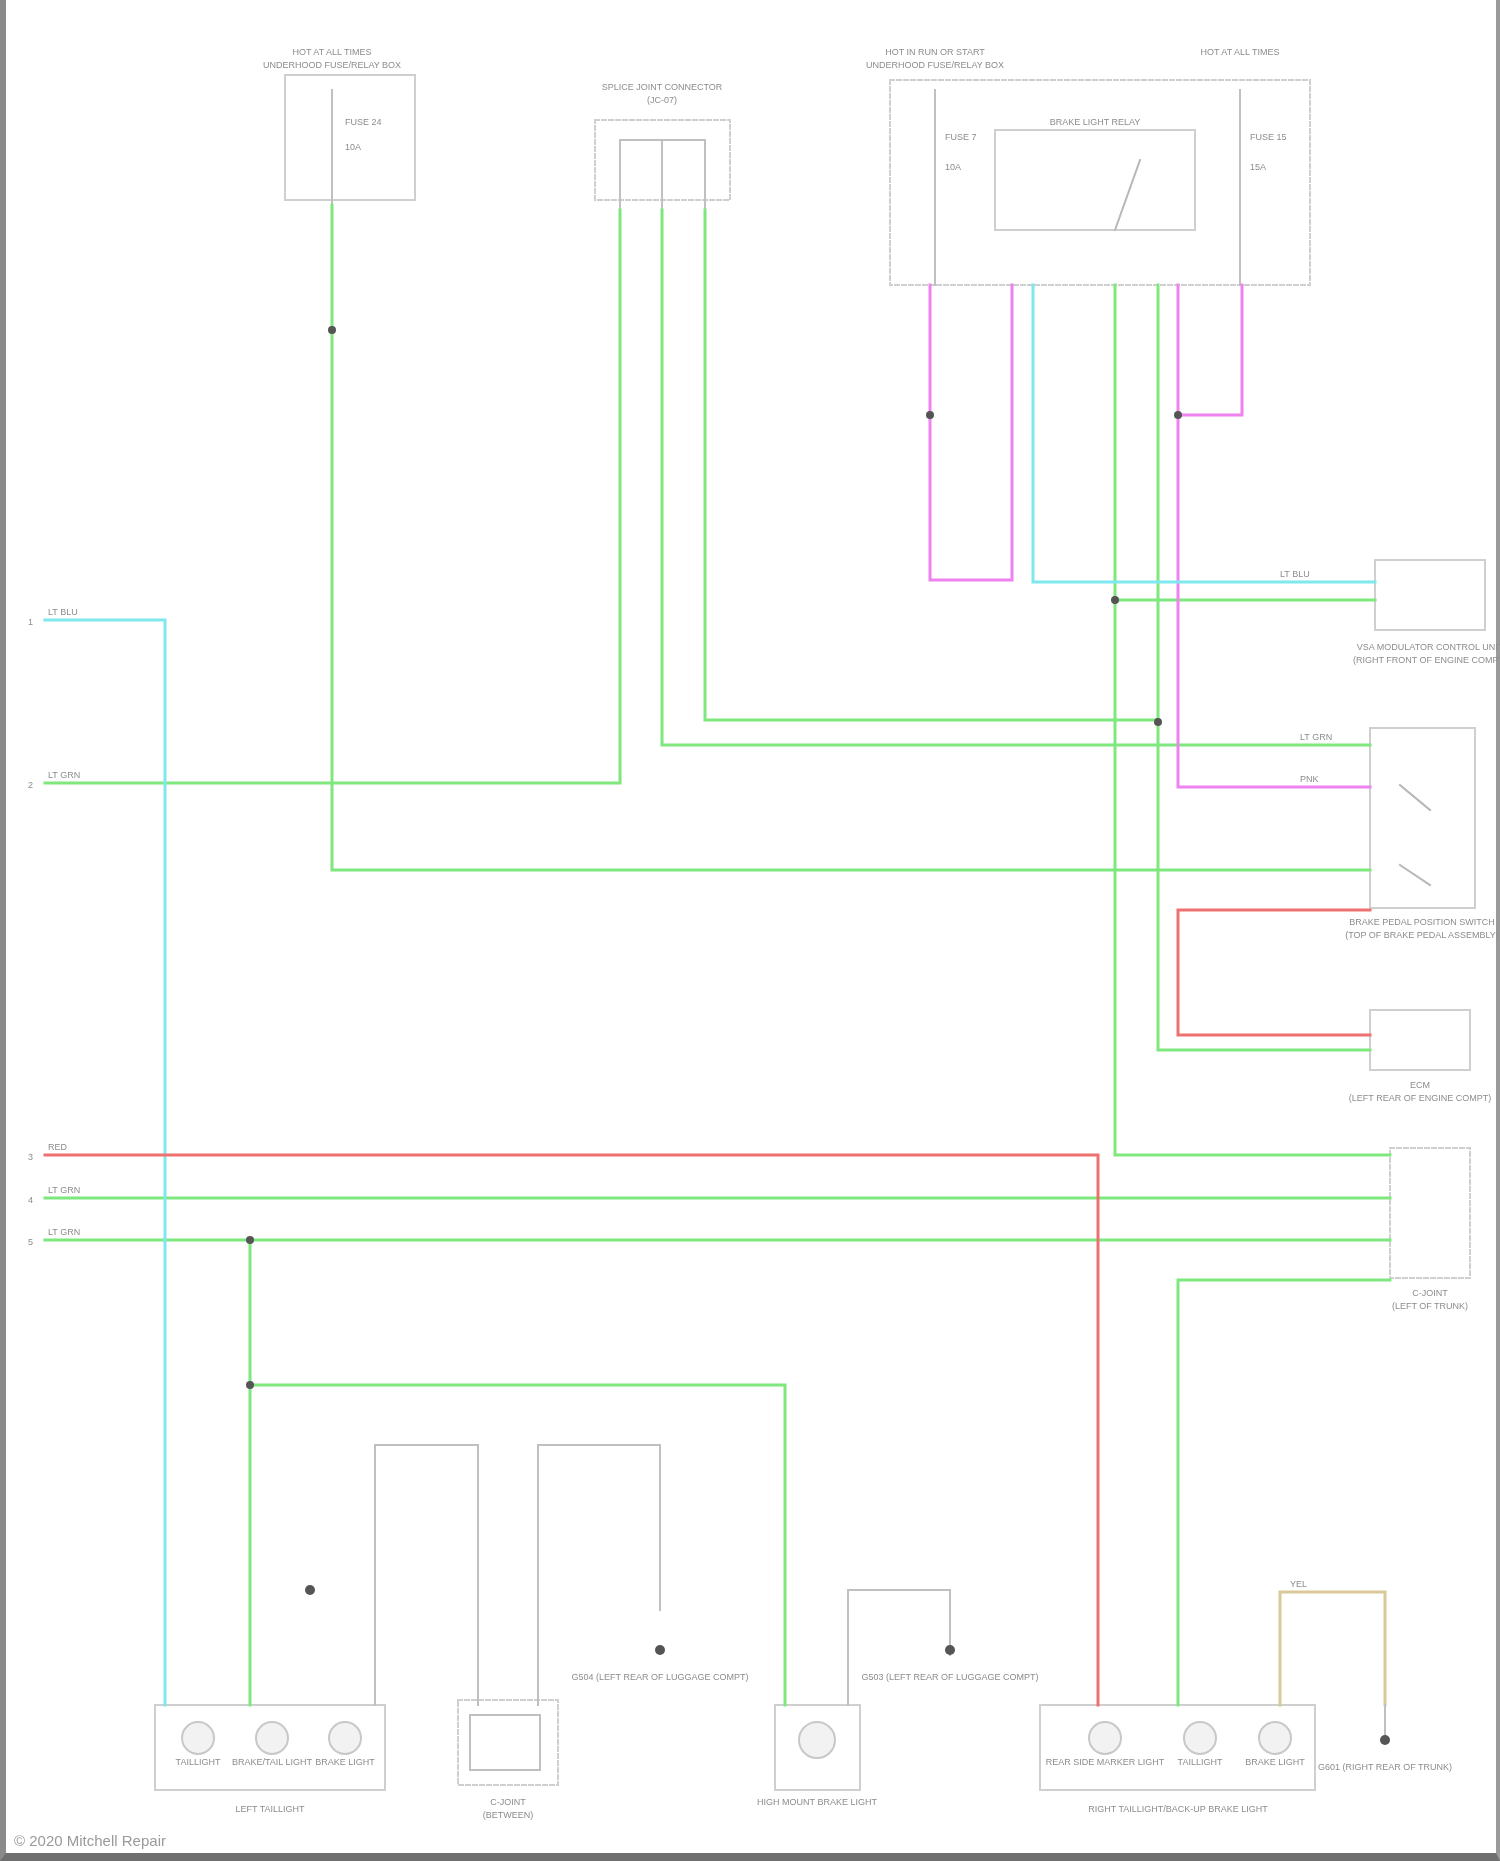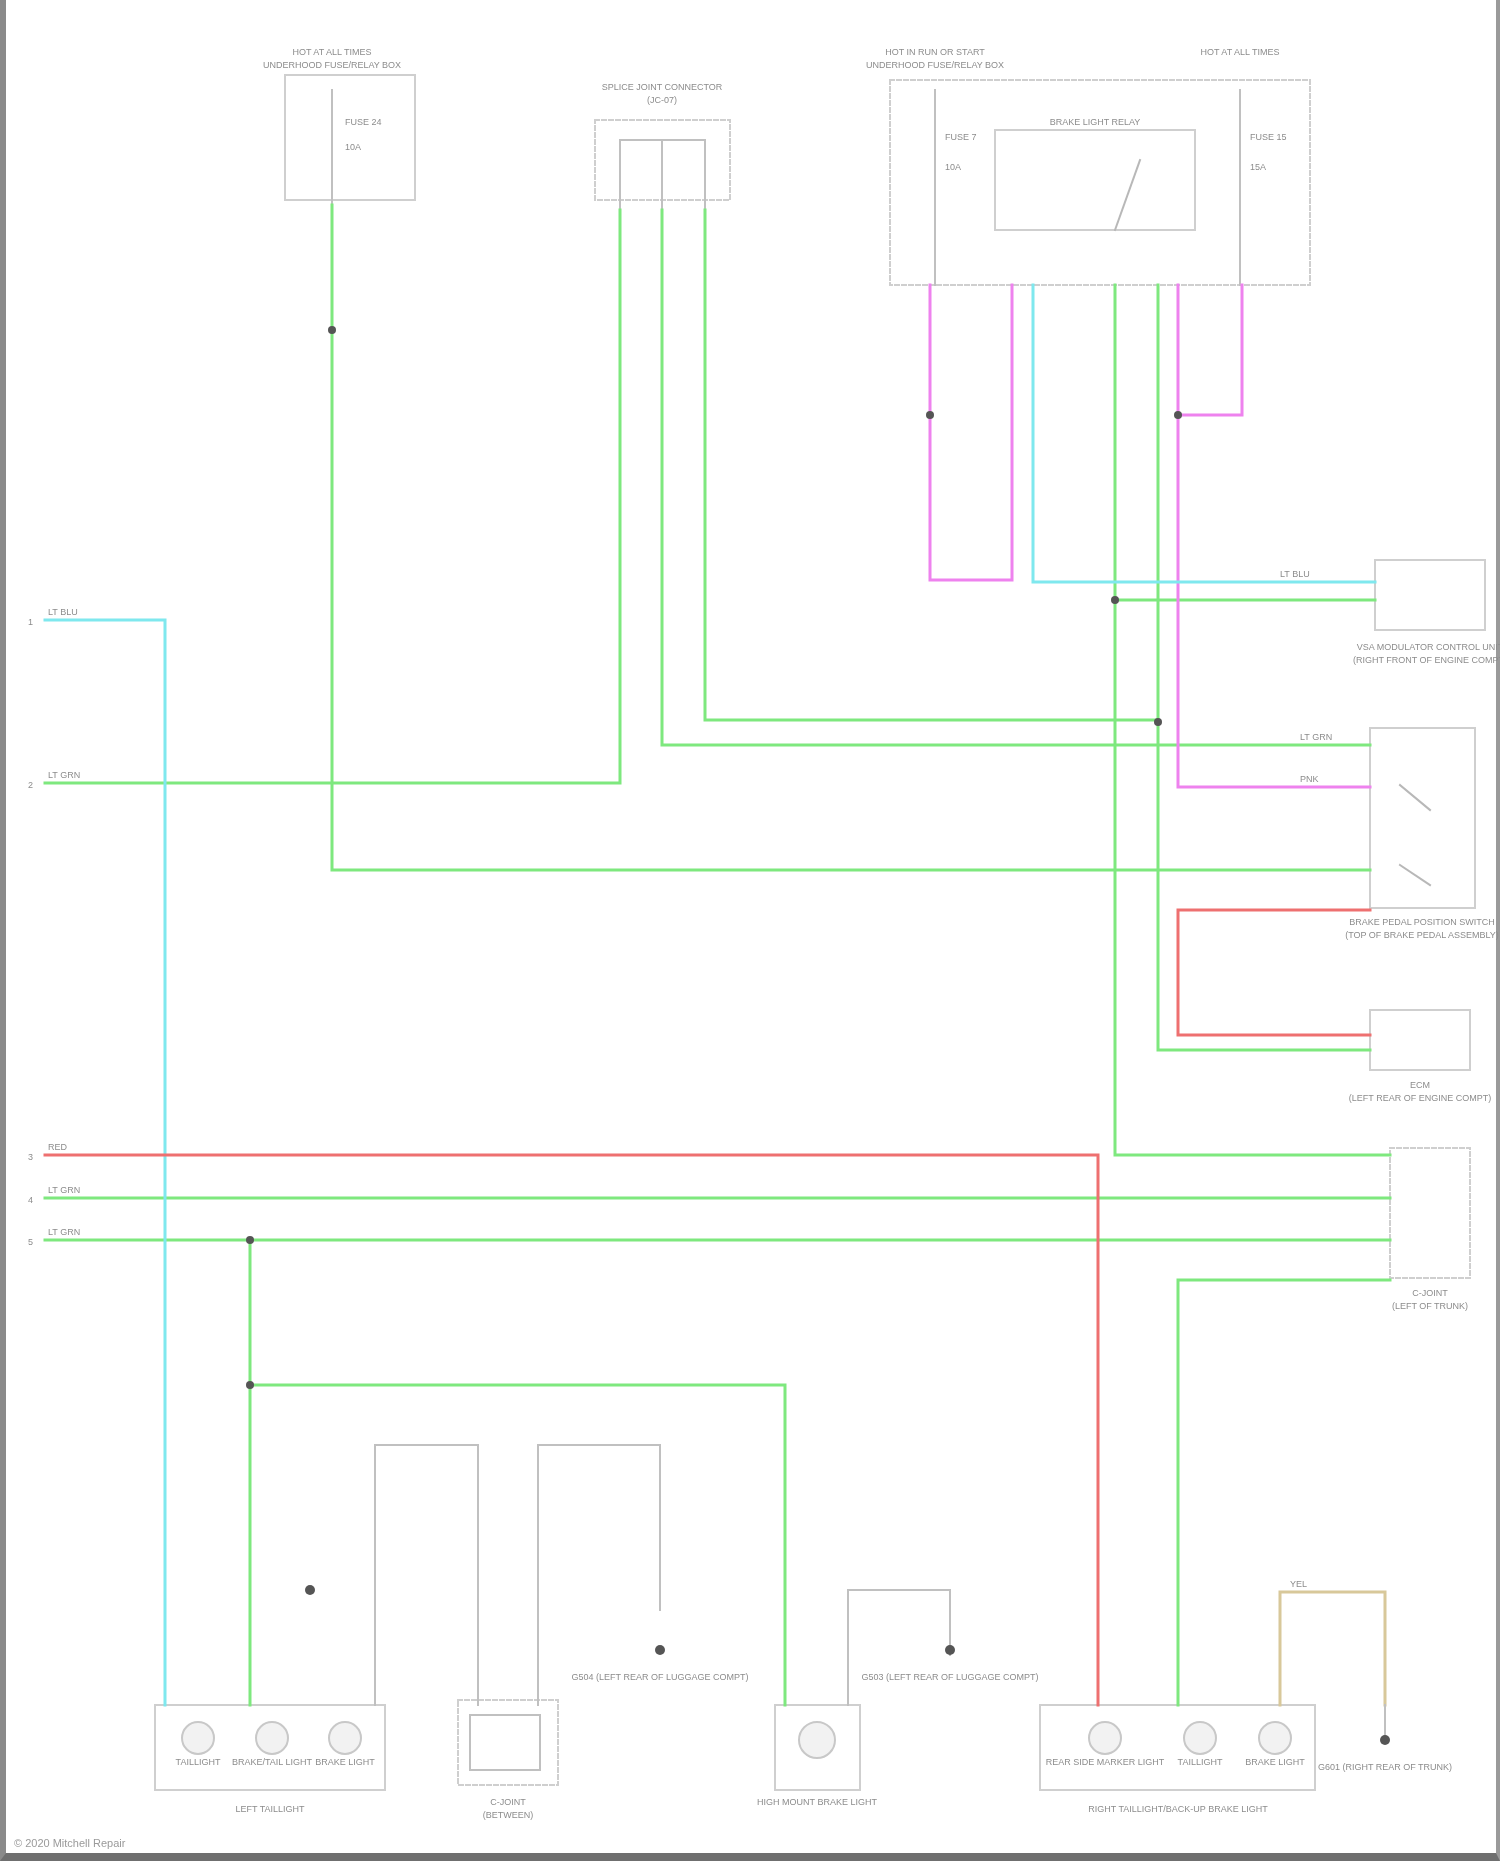--- a/index.html
+++ b/index.html
@@ -1,21 +1,21 @@
 <!DOCTYPE html>
 <html><head>
 <meta charset="utf-8">
 <style>
   html,body{margin:0;padding:0;background:#ffffff;}
   body{width:1500px;height:1861px;position:relative;overflow:hidden;font-family:"Liberation Sans",sans-serif;}
   .frame{position:absolute;left:0;top:0;width:1500px;height:1861px;box-sizing:border-box;border-left:6px solid #8a8a8a;border-bottom:8px solid #6f6f6f;border-right:4px solid #9a9a9a;}
   svg{position:absolute;left:0;top:0;}
   .lbl{font-size:9px;fill:#8c8c8c;font-family:"Liberation Sans",sans-serif;}
   .clbl{font-size:9px;fill:#8c8c8c;font-family:"Liberation Sans",sans-serif;text-anchor:middle;}
-  .footer{position:absolute;left:14px;bottom:12px;font-size:11px;color:#9a9a9a;}
+  .footer{position:absolute;left:14px;bottom:12px;font-size:15px;color:#9a9a9a;}
 </style>
 </head>
 <body>
 
 <div class="frame"></div>
 
 <svg width="1500" height="1861" viewBox="0 0 1500 1861" xmlns="http://www.w3.org/2000/svg">
   <g fill="none" stroke-linecap="square">
 
     <g stroke="#cfcfcf" stroke-width="2">

